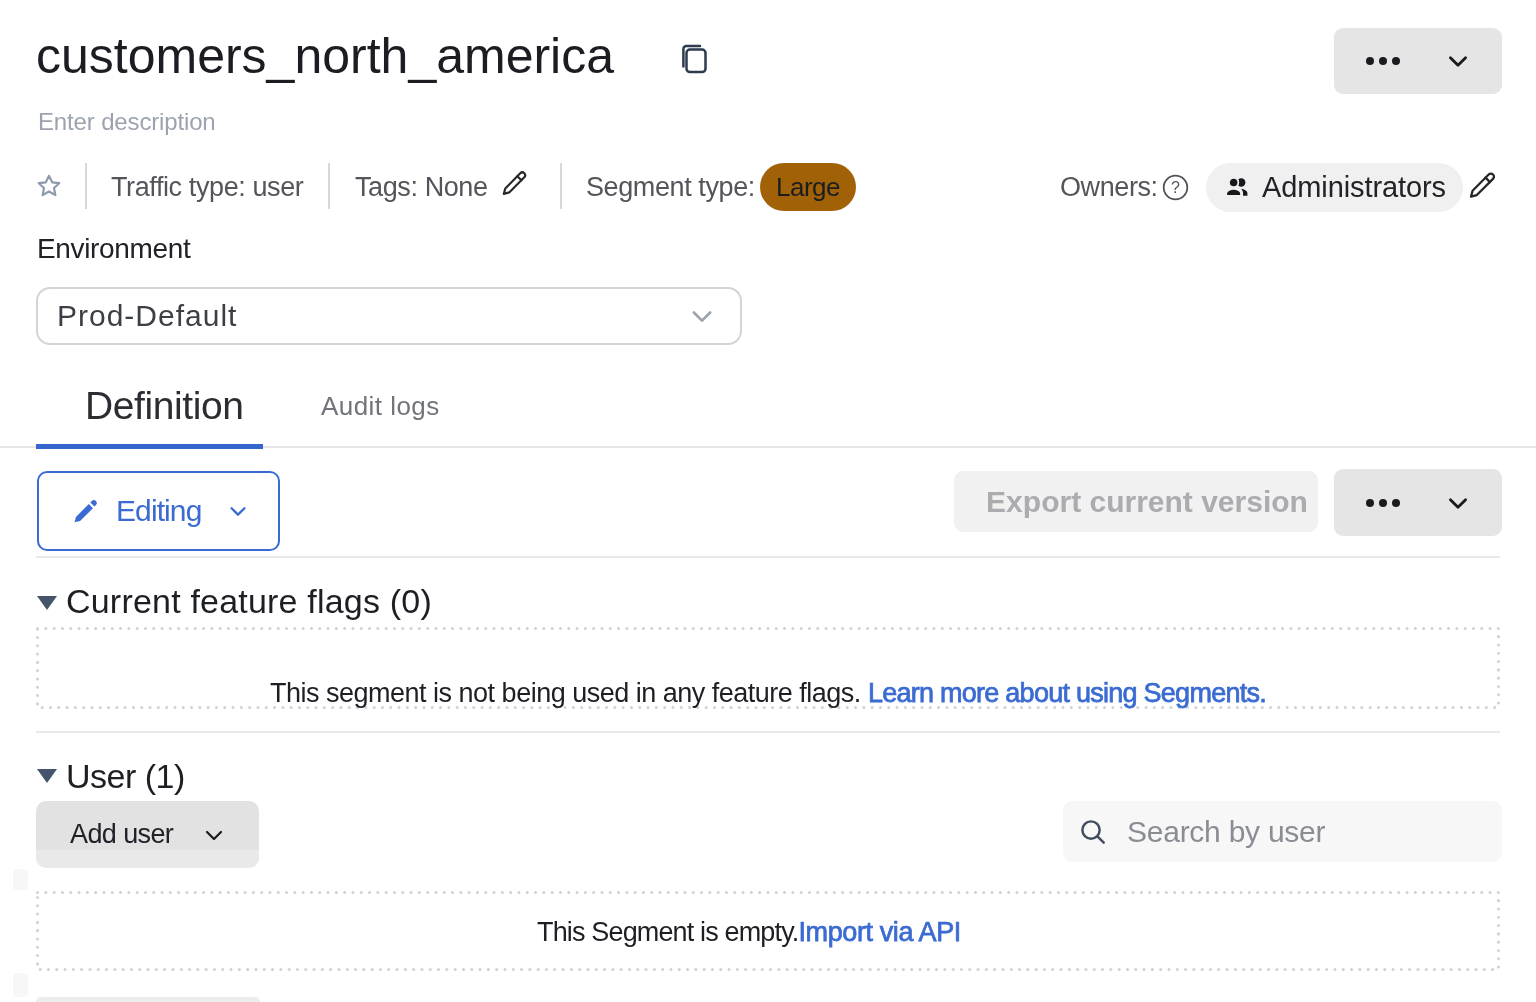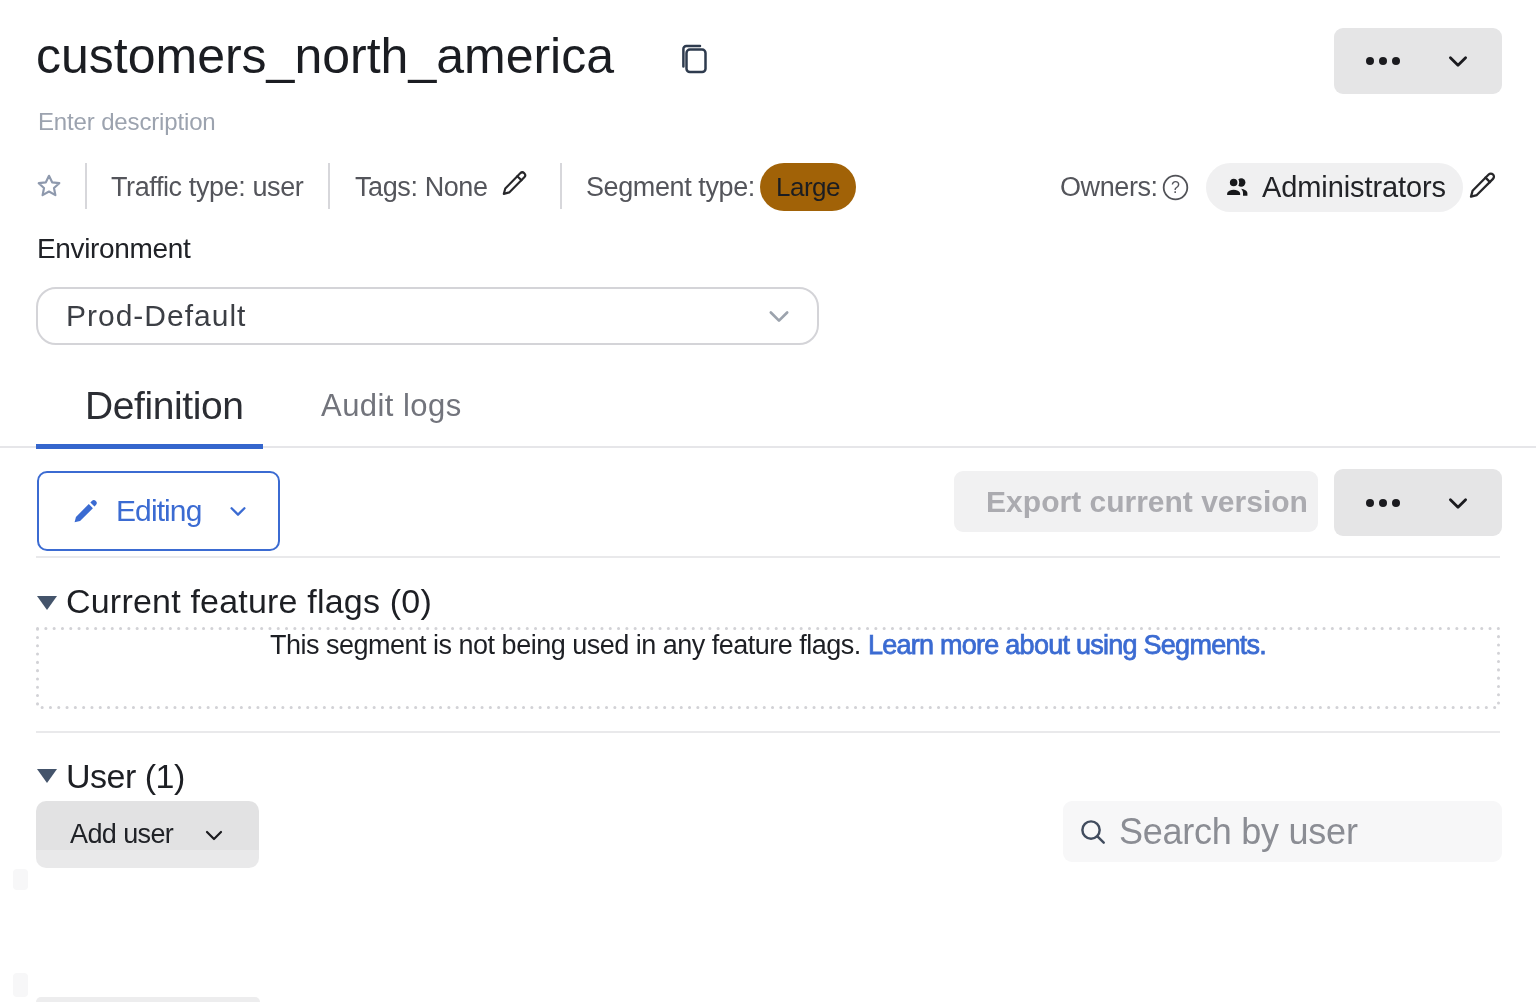--- a/index.html
+++ b/index.html
@@ -64,29 +64,29 @@
         <path d="M1.2 20v-2.3c0-2.9 4.7-4.4 7.1-4.4s7.1 1.5 7.1 4.4V20z" stroke="#f0f0f1" stroke-width="1.7"></path>
       </svg>
     <span style="font-size:29px;color:#222327;letter-spacing:-0.1px;margin-left:12px">Administrators</span>
   </div>
   <svg class="abs" style="left:1468px;top:171px" width="29" height="29" viewBox="0 0 24 24" fill="none" stroke="#27272a" stroke-width="1.9" stroke-linecap="round" stroke-linejoin="round">
       <path d="M17.1 2.9a2.53 2.53 0 0 1 3.6 3.6L7.3 19.9 2.5 21.2l1.3-4.8Z"></path>
       <path d="m14.5 5.5 3.7 3.7"></path>
     </svg>
 
   <div class="abs" style="left:37px;top:233px;height:32px;line-height:32px;font-size:28px;font-weight:normal;color:#202227;letter-spacing:-0.35px">Environment</div>
-  <div class="abs row" style="left:36px;top:287px;width:783px;height:58px;border:2px solid #d4d4d8;border-radius:20px;padding-left:28px;justify-content:space-between">
+  <div class="abs row" style="left:36px;top:287px;width:706px;height:58px;border:2px solid #d4d4d8;border-radius:14px;padding-left:19px;justify-content:space-between">
     <span style="font-size:30px;color:#3c3f45;letter-spacing:1px">Prod-Default</span>
     <svg style="margin-right:24px" width="28" height="28" viewBox="0 0 24 24" fill="none" stroke="#9ca3ad" stroke-width="2.3" stroke-linecap="round" stroke-linejoin="round">
         <path d="M5 9l7 7 7-7"></path>
       </svg>
   </div>
 
   <div class="abs" style="left:85px;top:389px;height:34px;line-height:34px;font-size:39px;font-weight:normal;color:#2b2d33;letter-spacing:-0.4px">Definition</div>
-  <div class="abs" style="left:321px;top:389px;height:34px;line-height:34px;font-size:31px;color:#72747c;letter-spacing:0.45px">Audit logs</div>
+  <div class="abs" style="left:321px;top:389px;height:34px;line-height:34px;font-size:26px;color:#72747c;letter-spacing:0.45px">Audit logs</div>
   <div class="abs" style="left:0;top:446px;width:1536px;height:2px;background:#e6e6e9"></div>
   <div class="abs" style="left:36px;top:444px;width:227px;height:5px;background:#3566cd"></div>
 
   <div class="abs row" style="left:37px;top:471px;width:243px;height:80px;border:2px solid #3b6bd2;border-radius:10px;padding-left:33px">
     <svg width="27" height="27" viewBox="0 0 24 24" fill="#3b6bd2">
         <path d="M21.3 6.3a2.6 2.6 0 0 0-3.67-3.67l-1.32 1.32 3.67 3.67zM18.6 9.03 14.93 5.36 3.5 16.8 2.3 21.66l4.86-1.2z"></path>
       </svg>
     <span style="font-size:30px;color:#3b6bd2;letter-spacing:-0.9px;margin-left:17px">Editing</span>
     <svg style="margin-left:26px" width="22" height="22" viewBox="0 0 24 24" fill="none" stroke="#3b6bd2" stroke-width="2.5" stroke-linecap="round" stroke-linejoin="round">
         <path d="M5 9l7 7 7-7"></path>
@@ -109,21 +109,21 @@
 
   <svg class="abs" style="left:37px;top:596px" width="20" height="14" viewBox="0 0 20 14">
       <polygon points="0,0 20,0 10,14" fill="#44546b"></polygon>
     </svg>
   <div class="abs" style="left:66px;top:581px;height:40px;line-height:40px;font-size:34px;color:#1d1f24;letter-spacing:0.2px">Current feature flags (0)</div>
 
   <div class="abs" style="left:36px;top:627px;width:1464px;height:82px">
     <svg class="dotrect" preserveAspectRatio="none">
         <rect x="1.5" y="1.5" width="1461" height="79" fill="none" stroke="#d2d2d6" stroke-width="3" stroke-dasharray="0.1 8.2" stroke-linecap="round"></rect>
       </svg>
-    <div style="position:absolute;inset:0;display:flex;align-items:flex-start;justify-content:center;padding-top:3px">
+    <div style="position:absolute;inset:0;display:flex;align-items:flex-end;justify-content:center;padding-top:3px">
       <span style="font-size:27px;color:#1d1f24;letter-spacing:-0.5px">This segment is not being used in any feature flags.&nbsp;</span>
       <span style="font-size:27px;color:#3b6bd2;letter-spacing:-0.74px;-webkit-text-stroke:0.75px #3b6bd2">Learn more about using Segments.</span>
     </div>
   </div>
 
   <div class="abs" style="left:36px;top:731px;width:1464px;height:2px;background:#e9e9eb"></div>
 
   <svg class="abs" style="left:37px;top:769px" width="20" height="14" viewBox="0 0 20 14">
       <polygon points="0,0 20,0 10,14" fill="#44546b"></polygon>
     </svg>
@@ -134,21 +134,30 @@
     <svg style="margin-left:29px" width="24" height="24" viewBox="0 0 24 24" fill="none" stroke="#1b1b1f" stroke-width="2.2" stroke-linecap="round" stroke-linejoin="round">
         <path d="M5 9l7 7 7-7"></path>
       </svg>
   </div>
 
   <div class="abs row" style="left:1063px;top:801px;width:439px;height:61px;background:#f7f7f8;border-radius:9px;padding-left:16px">
     <svg width="28" height="28" viewBox="0 0 24 24" fill="none" stroke="#414c5e" stroke-width="2.1" stroke-linecap="round">
         <circle cx="10.3" cy="10.3" r="7.4"></circle>
         <path d="M15.8 15.8 21.2 21.2"></path>
       </svg>
-    <span style="font-size:36px;color:#8b8d94;letter-spacing:-0.25px;margin-left:12px">Search by user</span>
+    <span style="font-size:30px;color:#8b8d94;letter-spacing:-0.25px;margin-left:20px">Search by user</span>
   </div>
 
+  <div class="abs" style="left:36px;top:891px;width:1464px;height:80px">
+    <svg class="dotrect" preserveAspectRatio="none">
+        <rect x="1.5" y="1.5" width="1461" height="77" fill="none" stroke="#d2d2d6" stroke-width="3" stroke-dasharray="0.1 8.2" stroke-linecap="round"></rect>
+      </svg>
+    <div style="position:absolute;inset:0;display:flex;align-items:center;justify-content:center;padding-top:2px;padding-right:38px">
+      <span style="font-size:27px;color:#1d1f24;letter-spacing:-0.85px">This Segment is empty.</span>
+      <span style="font-size:27px;color:#3b6bd2;letter-spacing:-0.4px;-webkit-text-stroke:0.75px #3b6bd2">Import via API</span>
+    </div>
+  </div>
 
   <div class="abs" style="left:13px;top:869px;width:15px;height:21px;background:#f7f7f8;border-radius:4px"></div>
   <div class="abs" style="left:13px;top:973px;width:15px;height:24px;background:#f7f7f8;border-radius:4px"></div>
   <div class="abs" style="left:36px;top:997px;width:224px;height:5px;background:#ededee;border-radius:10px 10px 0 0"></div>
 
 </div>
 
 </body></html>

